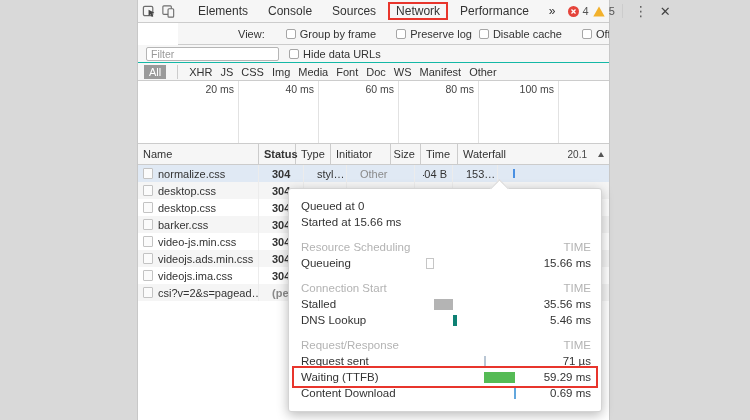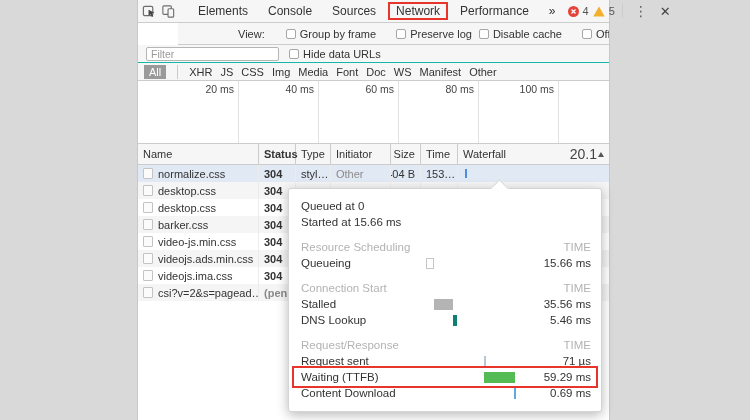--- a/index.html
+++ b/index.html
@@ -47,25 +47,25 @@
   .gridline{ position:absolute; top:0; bottom:0; width:1px; background:#e2e2e2; }
   .tick-label{ position:absolute; top:2px; width:70px; text-align:right; font-size:10.5px; color:#444; }
   
   .thead{ height:21px; background:#f6f6f6; border-bottom:1px solid #ccc;
     display:flex; font-size:11px; color:#333; align-items:stretch;justify-content:flex-end; }
   .thead>div{ border-right:1px solid #ccc; display:flex; align-items:center; padding:0 5px; }
   .c-name{ width:121px; } .c-status{ width:37px;font-weight:bold; } .c-type{ width:35px; }
   .c-init{ width:60px; } .c-size{ width:30px; justify-content:flex-end; }
   .c-time{ width:37px; } .c-wf{ flex:1; border-right:none !important; }
   .wf-head{ display:flex; align-items:center; justify-content:space-between; width:100%; }
-  .wf-scale{ display:flex; align-items:center; gap:1px; font-size:14px; color:#444; }
+  .wf-scale{ display:flex; align-items:center; gap:11px; font-size:10px; color:#444; }
   .sort-arrow{ width:0; height:0; border-left:3.5px solid transparent; border-right:3.5px solid transparent;
     border-bottom:5px solid #555; display:inline-block; }
   .rows{ font-size:11px; }
-  .trow{ height:17px; display:flex; align-items:stretch; background:#fff; }
+  .trow{ height:17px; display:flex; align-items:stretch; background:#fff;gap:8px; }
   .trow:nth-child(even){ background:#f5f5f5; }
   .trow.hovered{ background:#e0e9f4; }
   .trow>div{ display:flex; align-items:center; padding:0 5px; border-right:1px solid #ececec; overflow:hidden; white-space:nowrap; }
   .trow .c-wf{ border-right:none; }
   .file-ico{ width:10px; height:11px; border:1px solid #c3c3c3; border-radius:1px; background:#fbfbfb; margin-right:5px; flex:none; }
   .gray-txt{ color:#8a8a8a; }
   .wf-tick{ width:2px; height:9px; background:#4a90e2; margin-left:2px; }
   
   .popover{ position:absolute; left:150px; top:188px; width:314px; height:224px;
     background:#fff; border:1px solid #d4d4d4; border-radius:3px;

